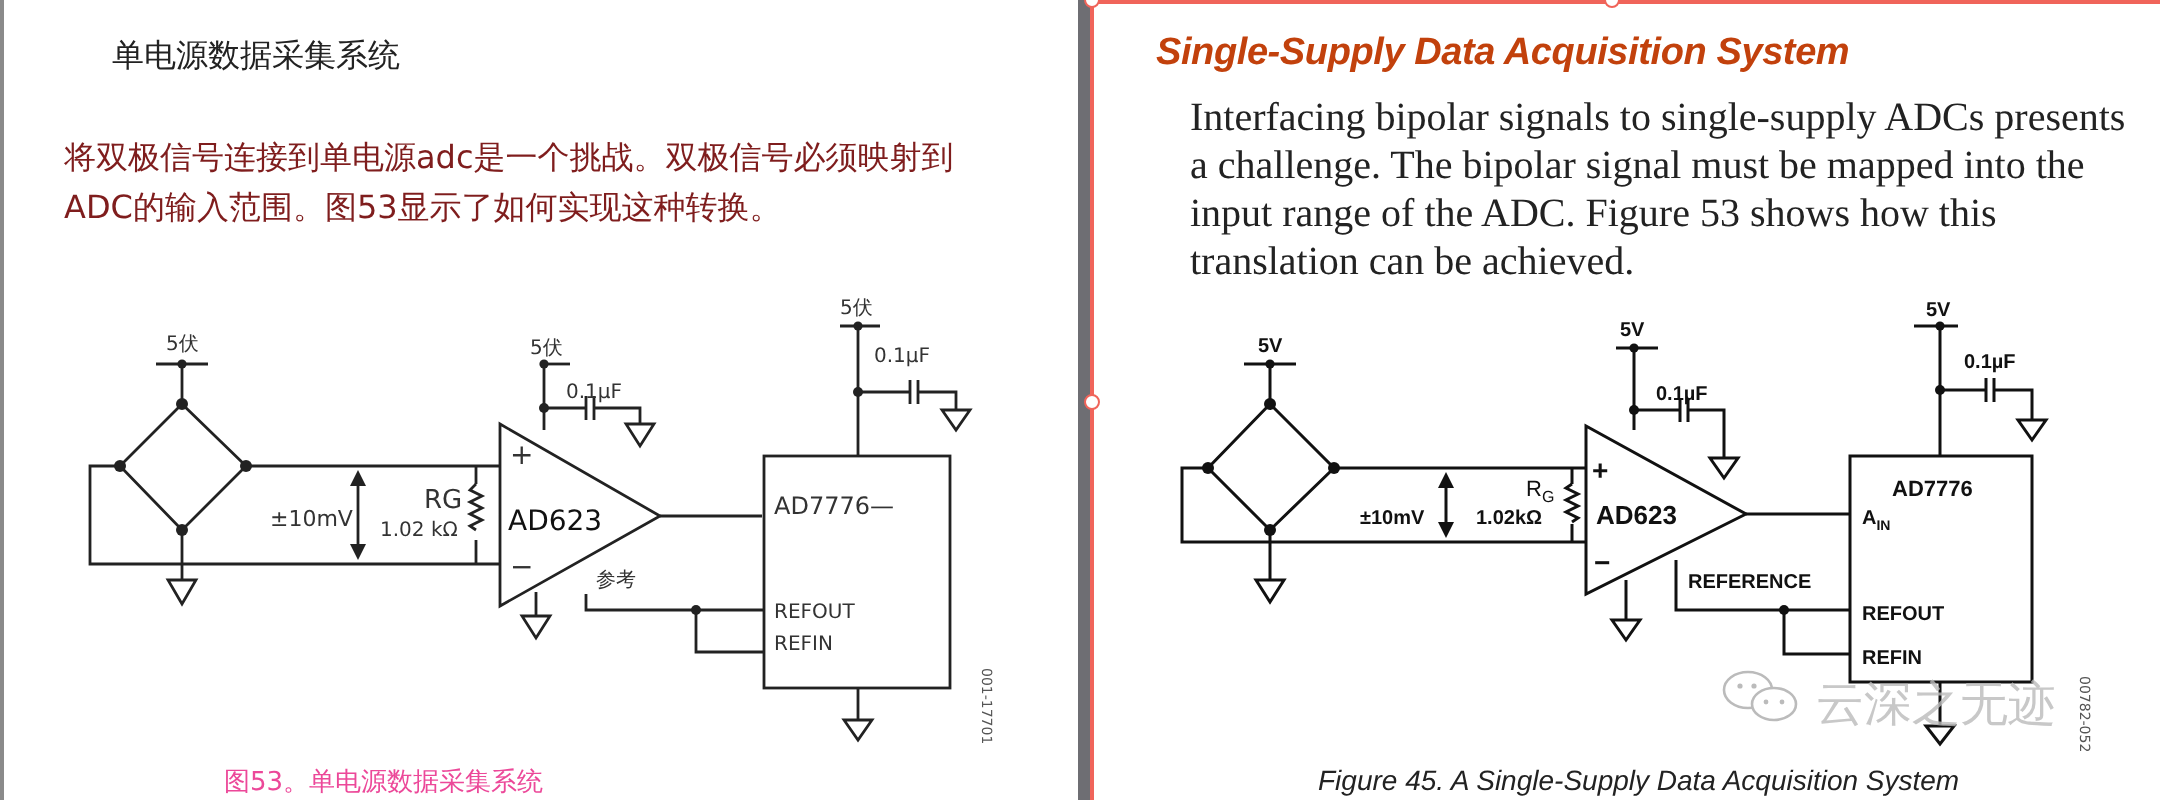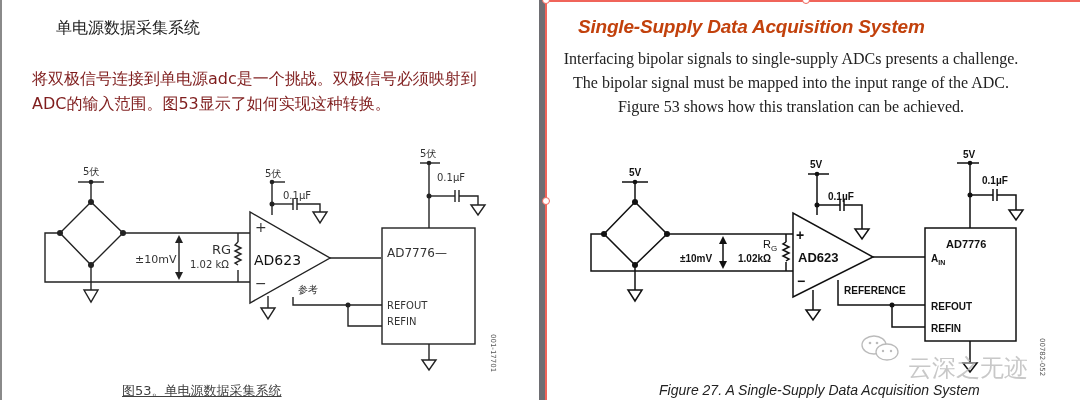--- a/index.html
+++ b/index.html
@@ -7,24 +7,24 @@
   body { position: relative; font-family: "DejaVu Sans", sans-serif; color: #222; }
 
   .left-pane { position: absolute; left: 0; top: 0; width: 540px; height: 400px; background: #fff; border-left: 2px solid #8a8a8a; }
   .divider { position: absolute; left: 539px; top: 0; width: 7px; height: 400px; background: #6e6e73; }
   .right-pane { position: absolute; left: 546px; top: 0; width: 534px; height: 400px; background: #fff; }
   .sel-border { position: absolute; left: 545px; top: 0; width: 540px; height: 400px; border-left: 2px solid #f0645a; border-top: 2px solid #f0645a; pointer-events: none; }
   .handle { position: absolute; width: 8px; height: 8px; border-radius: 50%; background: #fff; border: 1.5px solid #f0645a; }
 
   .zh-title { position: absolute; left: 32px; top: 18px; font-size: 16px; color: #222; margin-left: 24px; }
   .zh-para { position: absolute; left: 32px; top: 66px; width: 460px; font-size: 16px; line-height: 25px; color: #7f1d1d; }
-  .zh-caption { position: absolute; left: 122px; top: 382px; font-size: 13px; color: #404040; text-decoration: underline; }
+  .zh-caption { position: absolute; left: 112px; top: 382px; font-size: 13px; color: #ec4899; }
 
   .en-title { position: absolute; left: 578px; top: 16px; font-family: "Liberation Sans", sans-serif; font-weight: bold; font-style: italic; font-size: 19px; color: #c2410c; letter-spacing: -0.2px; }
-  .en-para { position: absolute; left: 556px; top: 47px; width: 470px; font-family: "Liberation Serif", serif; font-size: 16px; line-height: 24px; color: #222; text-align: center; }
+  .en-para { position: absolute; left: 595px; top: 47px; width: 470px; font-family: "Liberation Serif", serif; font-size: 20px; line-height: 24px; color: #222; }
   .en-caption { position: absolute; left: 659px; top: 382px; font-family: "Liberation Sans", sans-serif; font-style: italic; font-size: 14px; color: #222; }
 
   svg text { font-family: "Liberation Sans", sans-serif; }
   .lbl-zh { font-family: "DejaVu Sans", sans-serif; font-size: 10px; fill: #333; }
   .lbl-en { font-family: "Liberation Sans", sans-serif; font-weight: bold; font-size: 10px; fill: #111; }
   .watermark { position: absolute; left: 862px; top: 336px; font-family: "DejaVu Sans", sans-serif; font-size: 24px; color: #bbb; opacity: 0.8; }
   .wm-icon { position: absolute; left: 860px; top: 334px; }
   .fig-code { position: absolute; font-size: 7px; color: #555; transform: rotate(90deg); transform-origin: left top; white-space: nowrap; }
 </style>
 </head>
@@ -193,20 +193,20 @@
     <ellipse cx="14" cy="11" rx="12" ry="9"></ellipse>
     <ellipse cx="27" cy="18" rx="11" ry="8" fill="#fff"></ellipse>
   </g>
   <g fill="#bbb">
       <circle cx="10" cy="9" r="1.3"></circle>
       <circle cx="17" cy="9" r="1.3"></circle>
       <circle cx="23" cy="17" r="1.2"></circle>
       <circle cx="31" cy="17" r="1.2"></circle>
     </g>
 </svg>
-<div class="watermark" style="left:908px;margin-top:16px;">云深之无迹</div>
+<div class="watermark" style="left:908px;">云深之无迹</div>
 <div class="fig-code" style="left:1046px;top:338px;">00782-052</div>
-<div class="en-caption">Figure 27. A Single-Supply Data Acquisition System</div>
+<div class="en-caption">Figure 45. A Single-Supply Data Acquisition System</div>
 
 <div class="sel-border"></div>
 <div class="handle" style="left:542px;top:-4px;"></div>
 <div class="handle" style="left:542px;top:197px;"></div>
 <div class="handle" style="left:802px;top:-4px;"></div>
 
 </body></html>

